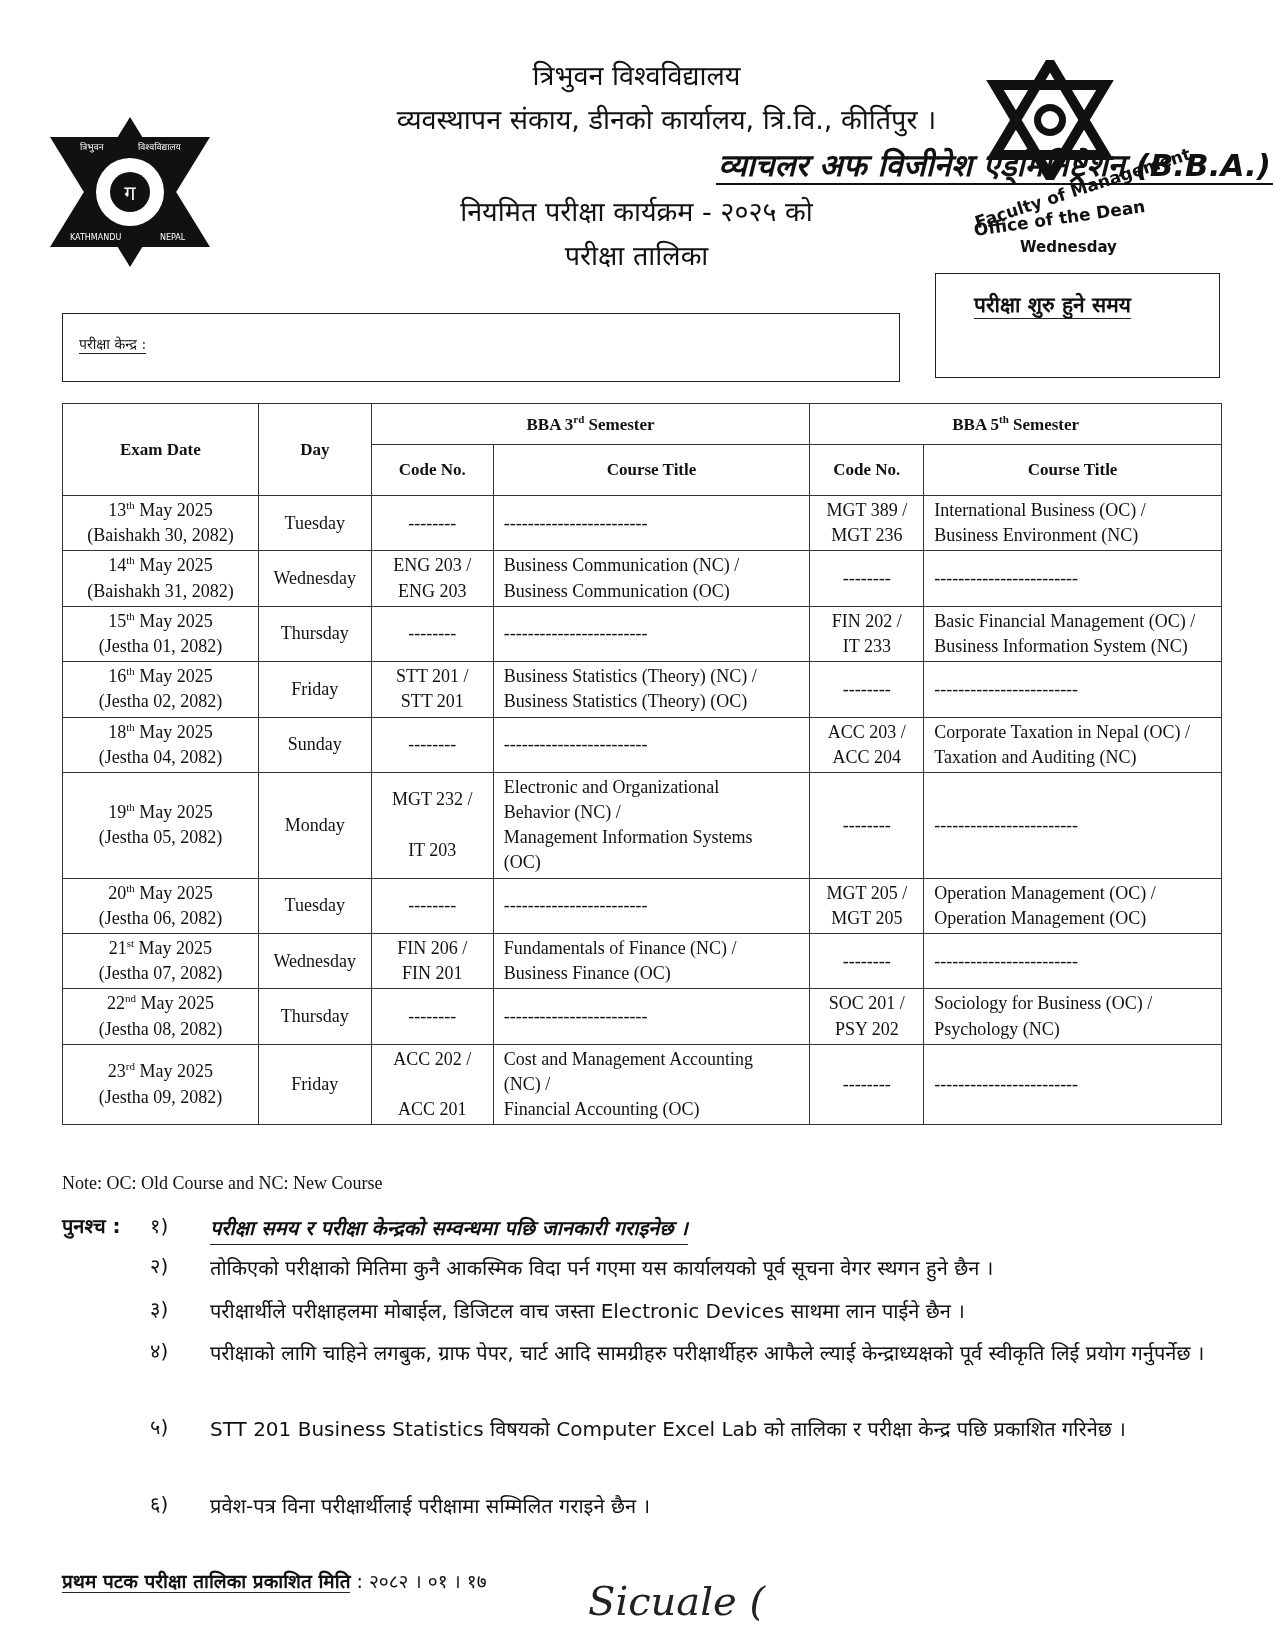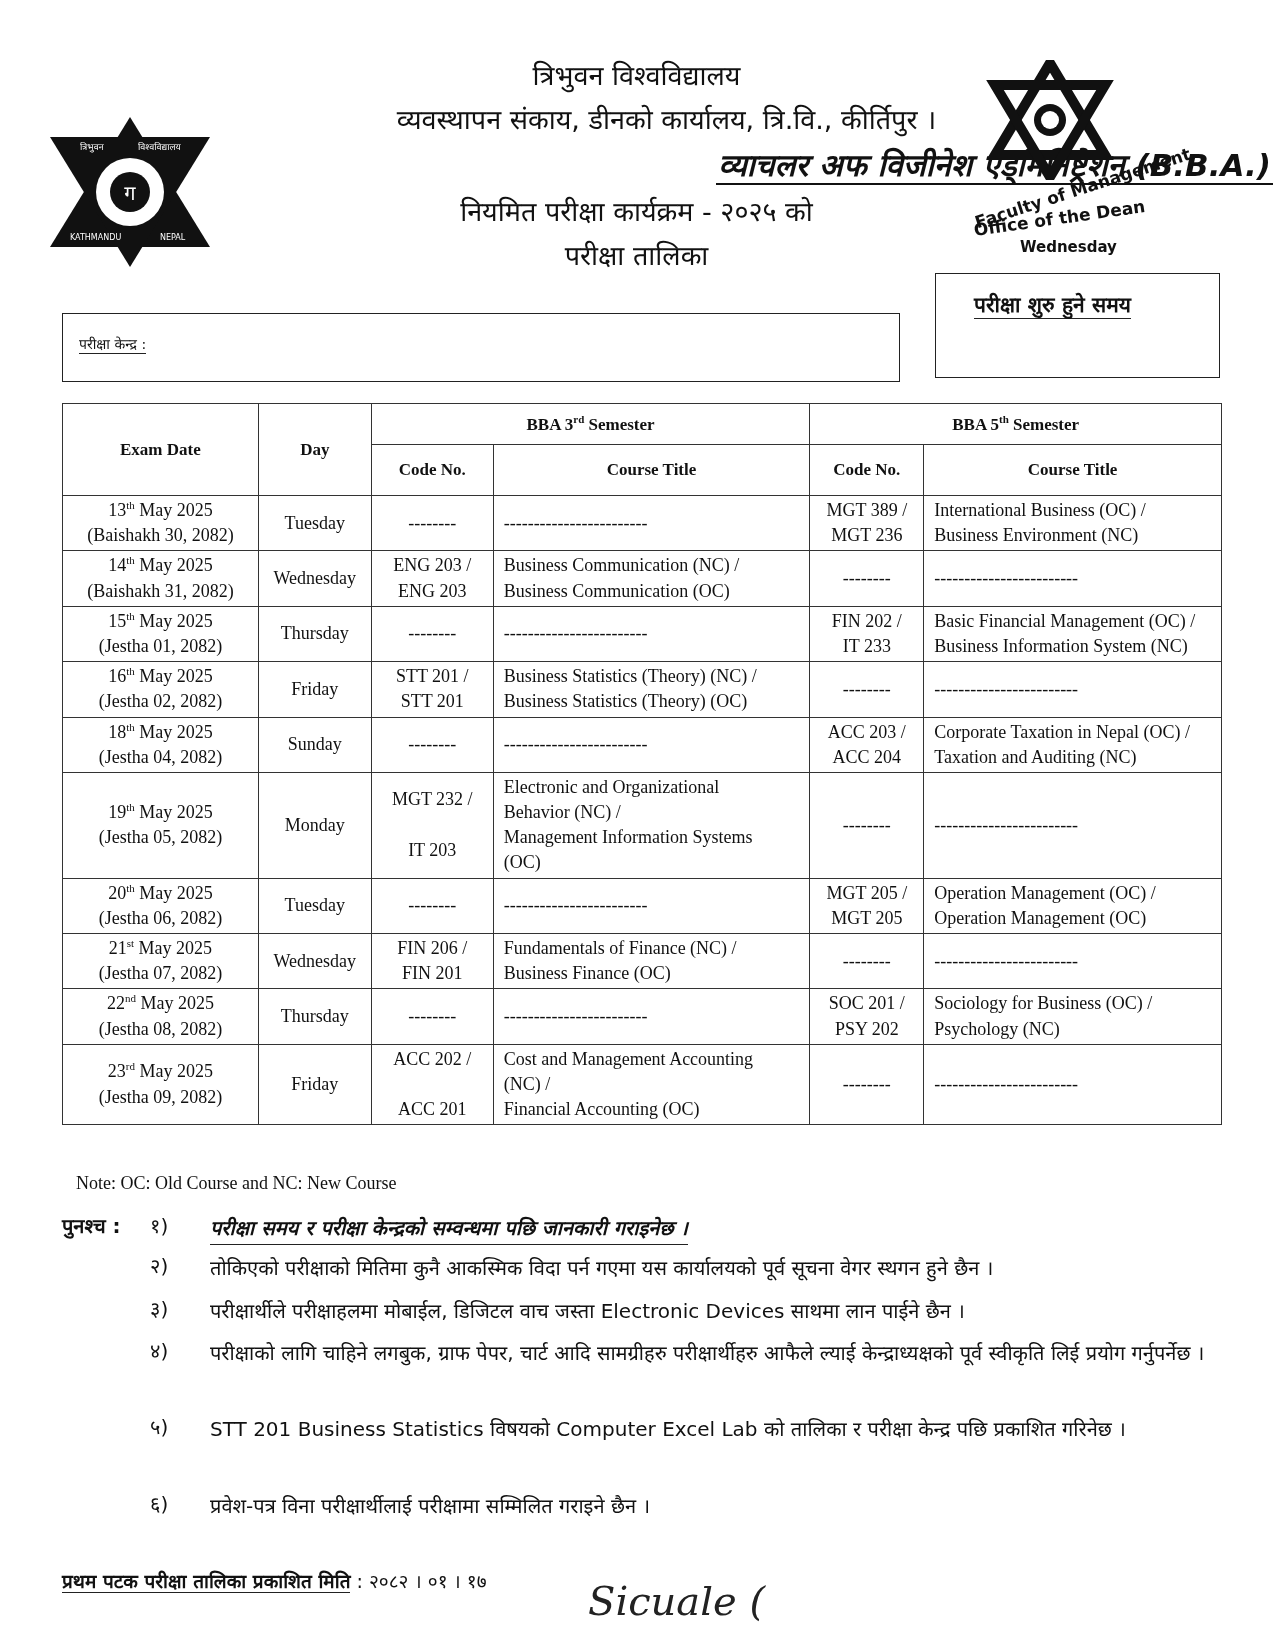--- a/index.html
+++ b/index.html
@@ -34,21 +34,21 @@
                 border-collapse: collapse; font-size: 18px; }
   table.sched th, table.sched td { border: 1.5px solid #333; text-align: center;
                 vertical-align: middle; padding: 2px 6px; line-height: 1.4; }
   table.sched th { font-weight: bold; font-size: 17px; }
   table.sched td.title { text-align: left; padding-left: 10px; }
   table.sched sup { font-size: 11px; }
   col.c-date { width: 196px; } col.c-day { width: 113px; } col.c-code3 { width: 122px; }
   col.c-title3 { width: 317px; } col.c-code5 { width: 114px; } col.c-title5 { width: 298px; }
   tr.h1 th { height: 36px; } tr.h2 th { height: 46px; }
 
-  #note { left: 76px; top: 1173px; font-size: 18px; }
+  #note { left: 62px; top: 1173px; font-size: 18px; }
   .ps-label { left: 62px; top: 1212px; font-size: 20px; font-weight: bold; }
   .ps-item { position: absolute; left: 150px; font-size: 20px; width: 1060px; }
   .ps-item .num { position: absolute; left: 0; top: 0; width: 40px; }
   .ps-item .txt { position: absolute; left: 60px; top: 0; width: 1000px; line-height: 1.6; }
   #ps1 { top: 1212px; } #ps1 .txt { font-style: italic; font-weight: bold; border-bottom: 1.5px solid #222; width: auto; }
   #ps2 { top: 1252px; } #ps3 { top: 1295px; } #ps4 { top: 1337px; }
   #ps5 { top: 1413px; } #ps6 { top: 1490px; }
   #pub { left: 62px; top: 1568px; font-size: 19px; }
   #pub .lbl { font-weight: bold; border-bottom: 1.5px solid #222; }
   #sig { left: 588px; top: 1578px; font-size: 40px; font-style: italic;

